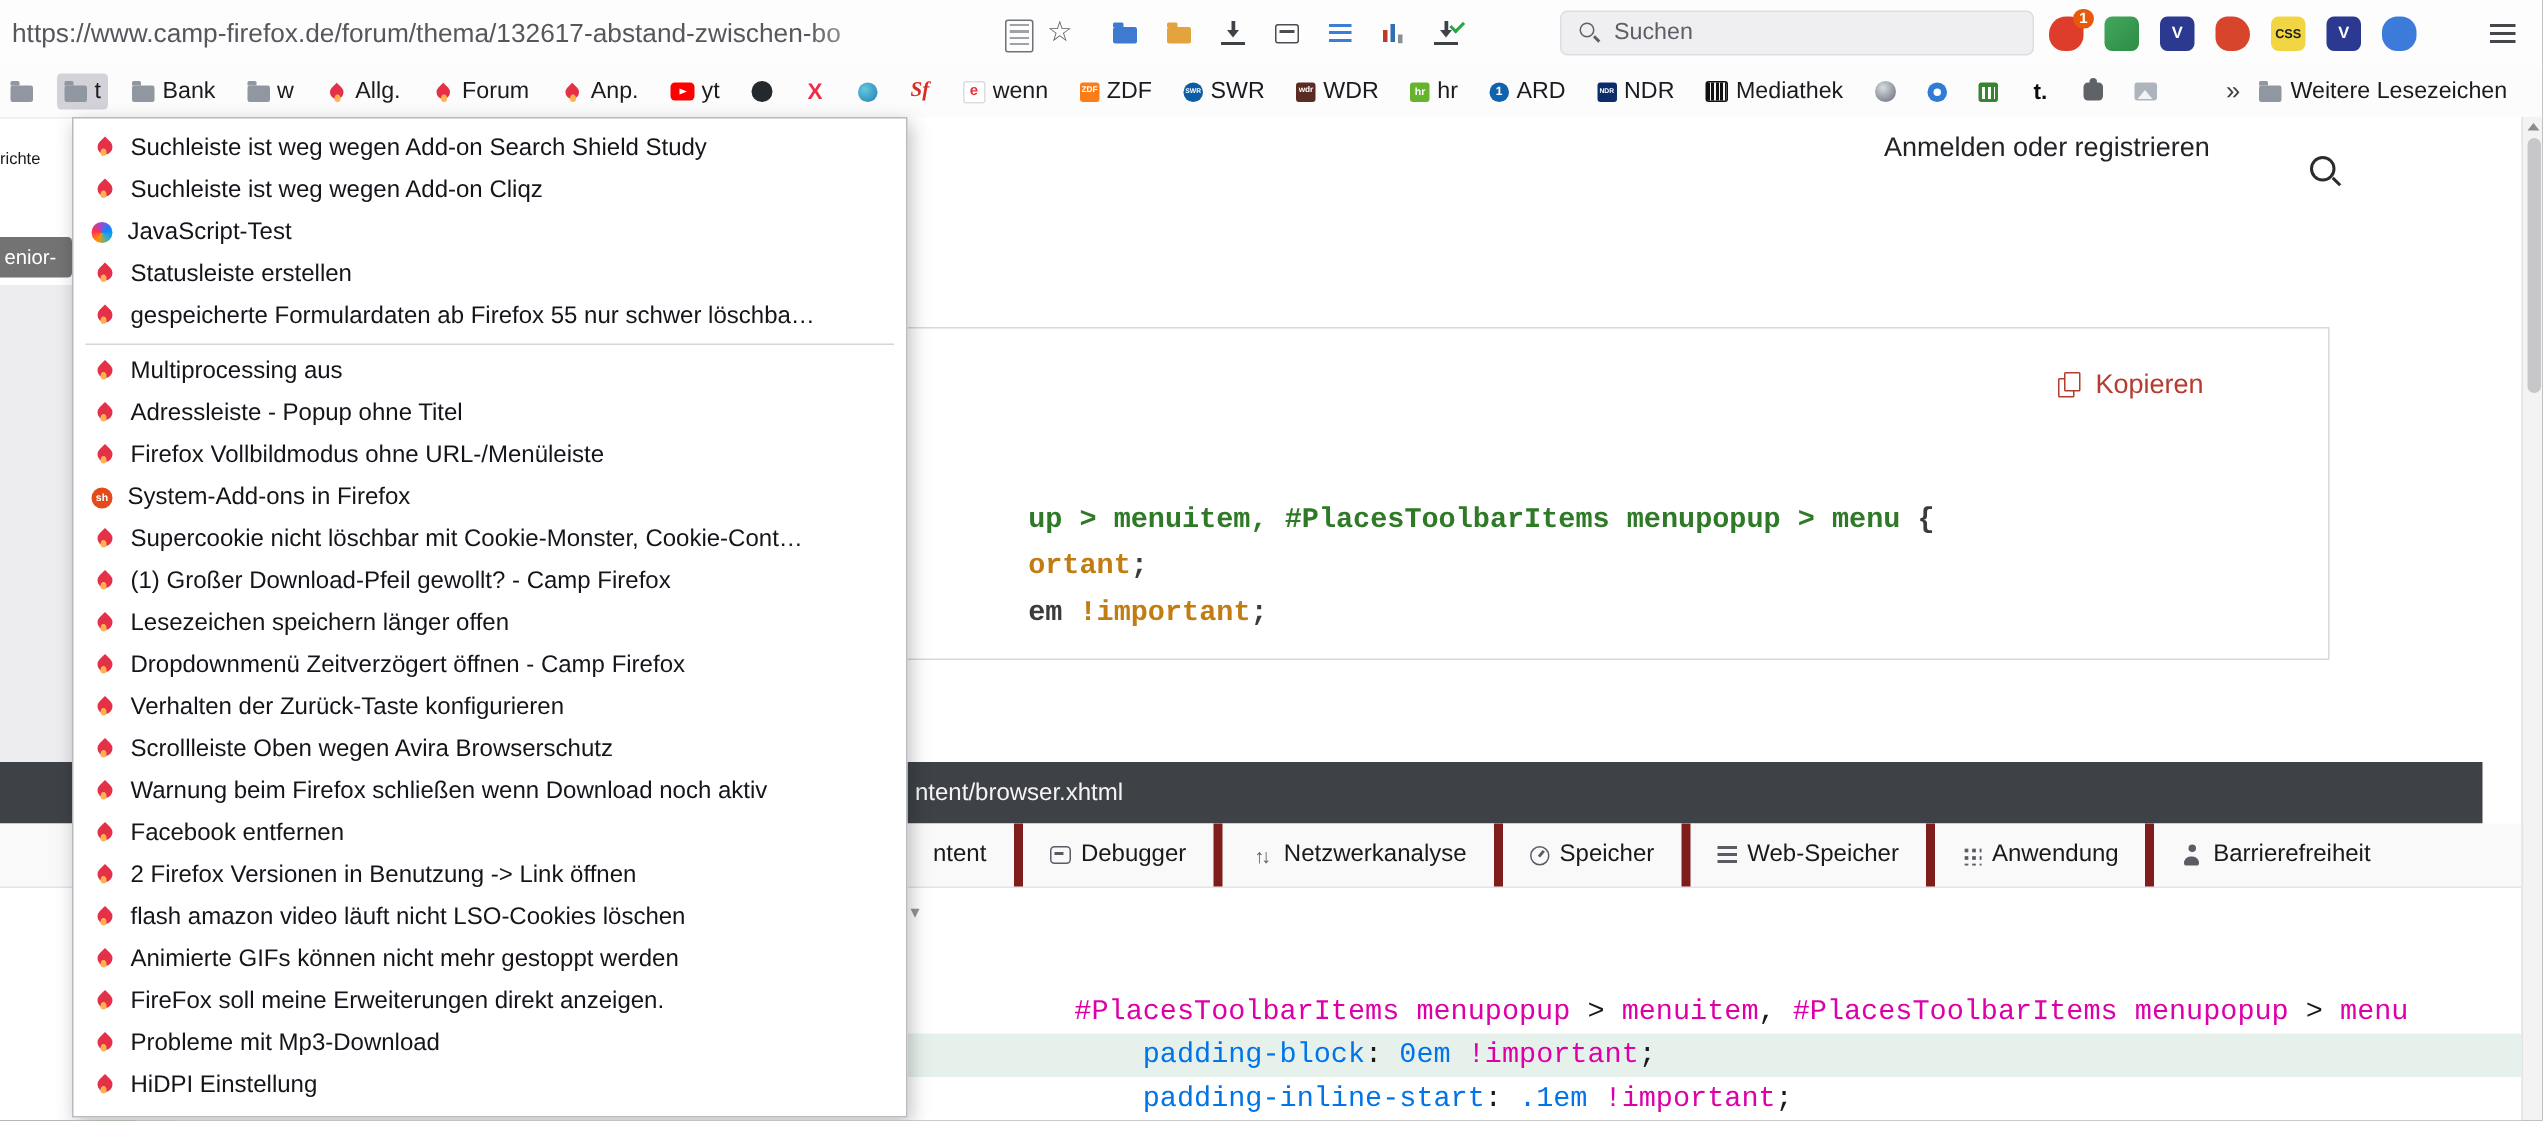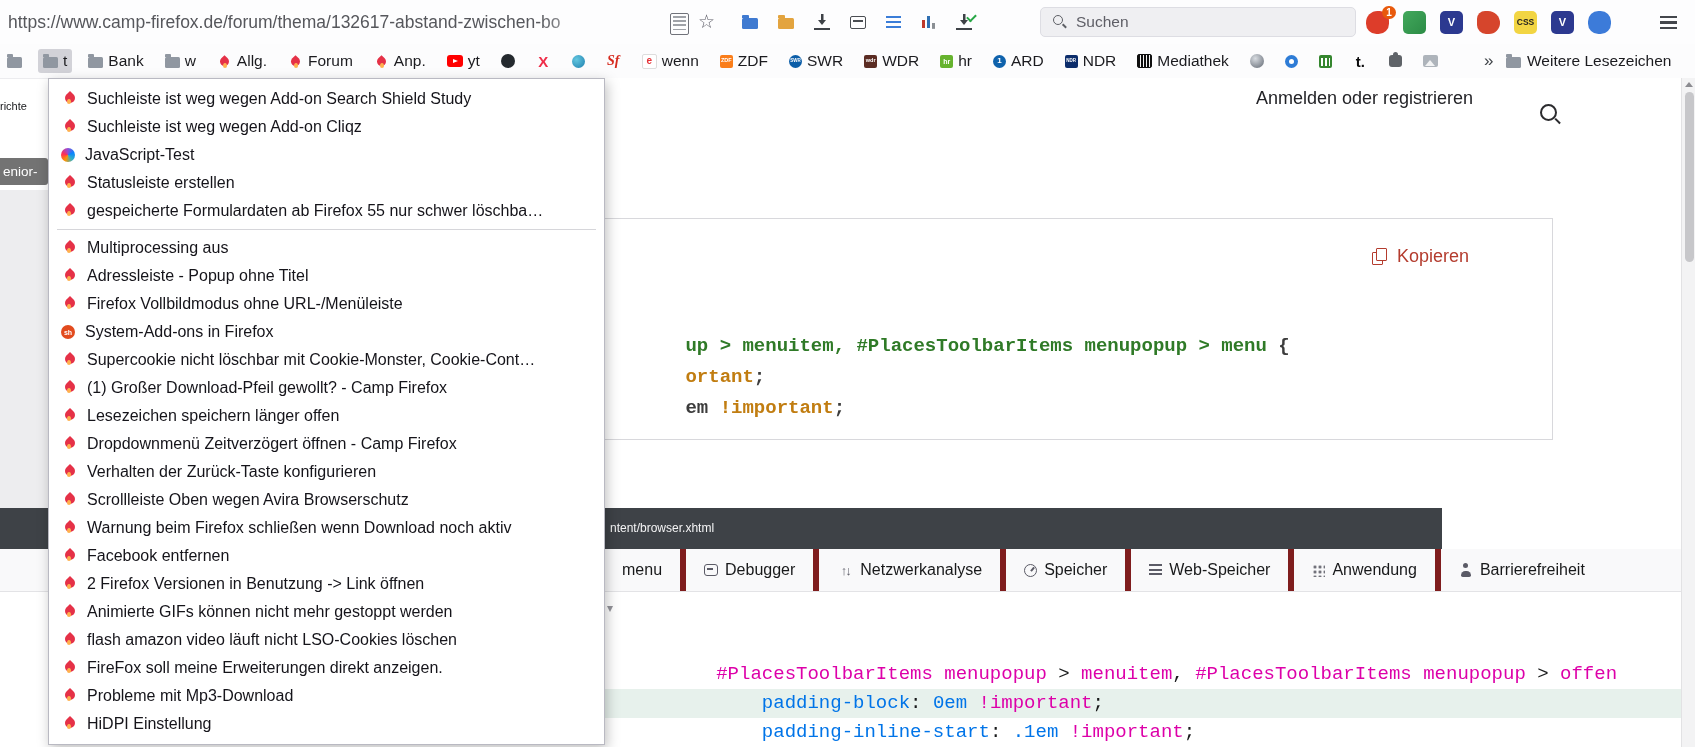--- a/index.html
+++ b/index.html
@@ -136,22 +136,22 @@
   .copy-ic::before{content:"";position:absolute;left:0;top:4px;width:9px;height:11px;border:1.7px solid var(--copy-red,#b43c2e);border-radius:1px;}
   .copy-ic::after{content:"";position:absolute;left:4px;top:0;width:9px;height:11px;border:1.7px solid var(--copy-red,#b43c2e);border-radius:1px;background:#fff;}
   .fcode{position:absolute;left:617px;top:269px;font-family:"Liberation Mono","DejaVu Sans Mono",monospace;
       font-size:19px;line-height:31px;}
   .fcode-line{height:31px;white-space:pre;font-weight:700;}
   .fcode [data-c="g"]{color:var(--code-green,#2f7a27);}
   .fcode [data-c="o"]{color:var(--code-orange,#c17d11);}
   .fcode [data-c="k"]{color:#3c3c3c;}
 
   
-  .dt-darkbar{position:absolute;left:0;top:508px;width:1442px;height:41px;background:var(--darkbar-bg,#3e4247);
-      color:#f4f4f5;font-size:12px;line-height:41px;}
+  .dt-darkbar{position:absolute;left:0;top:508px;width:1655px;height:41px;background:var(--darkbar-bg,#3e4247);
+      color:#f4f4f5;font-size:16px;line-height:41px;}
   .dt-darkbar span{margin-left:610px;}
   .dt-tabs{position:absolute;left:0;top:549px;width:1681px;height:43px;background:#f9f9fa;border-bottom:1px solid #e3e3e6;box-sizing:border-box;}
   .dt-tablist{position:absolute;left:604px;top:0;height:42px;display:flex;align-items:stretch;}
   .dt-tab{display:flex;align-items:center;padding:0 18px;font-size:16px;color:#18191a;white-space:nowrap;}
   .dt-tab + .dt-tab{border-left:6px solid #7f1d1d;}
   .dt-ic{position:relative;width:16px;height:16px;margin-right:7px;display:inline-flex;align-items:center;justify-content:center;}
   .dt-ic b{font-style:normal;font-weight:400;color:#5b5b66;font-size:13px;letter-spacing:-2px;line-height:1;}
   .dt-ic b:empty{display:none;}
   .dt-ic[data-icon="debugger"]{border:1.6px solid #5b5b66;border-radius:3px;width:12px;height:10px;}
   .dt-ic[data-icon="debugger"]::after{content:"";position:absolute;left:2px;top:3px;width:6px;height:1.6px;background:#5b5b66;}
@@ -455,21 +455,21 @@
     </div>
 
   <div class="dt-darkbar">
     <span>ntent/browser.xhtml</span>
   </div>
   <div class="dt-tabs">
     <div class="dt-tablist">
 
         <span class="dt-tab">
 
-          <span class="dt-label">menu</span>
+          <span class="dt-label">ntent</span>
         </span>
 
         <span class="dt-tab">
           <span class="dt-ic" data-icon="debugger"></span>
           <span class="dt-label">Debugger</span>
         </span>
 
         <span class="dt-tab">
           <span class="dt-ic" data-icon="net-arrows">
             <b>↑↓</b>
@@ -498,21 +498,21 @@
         </span>
       </div>
   </div>
   <div class="dt-content">
     <div class="dt-hl"></div>
     <span class="dt-fold">▾</span>
     <div class="dcode">
 
         <div class="dcode-line">
           
-        <span data-c="sel">#PlacesToolbarItems</span><span data-c="punct"> </span><span data-c="sel">menupopup</span><span data-c="punct"> &gt; </span><span data-c="sel">menuitem</span><span data-c="punct">, </span><span data-c="sel">#PlacesToolbarItems</span><span data-c="punct"> </span><span data-c="sel">menupopup</span><span data-c="punct"> &gt; </span><span data-c="sel">offen</span></div>
+        <span data-c="sel">#PlacesToolbarItems</span><span data-c="punct"> </span><span data-c="sel">menupopup</span><span data-c="punct"> &gt; </span><span data-c="sel">menuitem</span><span data-c="punct">, </span><span data-c="sel">#PlacesToolbarItems</span><span data-c="punct"> </span><span data-c="sel">menupopup</span><span data-c="punct"> &gt; </span><span data-c="sel">menu</span></div>
 
         <div class="dcode-line">
           
         <span data-c="punct">    </span><span data-c="prop">padding-block</span><span data-c="punct">: </span><span data-c="val">0em</span><span data-c="punct"> </span><span data-c="imp">!important</span><span data-c="punct">;</span></div>
 
         <div class="dcode-line">
           
         <span data-c="punct">    </span><span data-c="prop">padding-inline-start</span><span data-c="punct">: </span><span data-c="val">.1em</span><span data-c="punct"> </span><span data-c="imp">!important</span><span data-c="punct">;</span></div>
 
         <div class="dcode-line">
@@ -619,26 +619,26 @@
           <span class="mi-label">Facebook entfernen</span>
         </div>
 
         <div class="mi">
           <span class="mi-ic" data-icon="flame"></span>
           <span class="mi-label">2 Firefox Versionen in Benutzung -&gt; Link öffnen</span>
         </div>
 
         <div class="mi">
           <span class="mi-ic" data-icon="flame"></span>
+          <span class="mi-label">flash amazon video läuft nicht LSO-Cookies löschen</span>
+        </div>
+
+        <div class="mi">
+          <span class="mi-ic" data-icon="flame"></span>
           <span class="mi-label">Animierte GIFs können nicht mehr gestoppt werden</span>
-        </div>
-
-        <div class="mi">
-          <span class="mi-ic" data-icon="flame"></span>
-          <span class="mi-label">flash amazon video läuft nicht LSO-Cookies löschen</span>
         </div>
 
         <div class="mi">
           <span class="mi-ic" data-icon="flame"></span>
           <span class="mi-label">FireFox soll meine Erweiterungen direkt anzeigen.</span>
         </div>
 
         <div class="mi">
           <span class="mi-ic" data-icon="flame"></span>
           <span class="mi-label">Probleme mit Mp3-Download</span>

